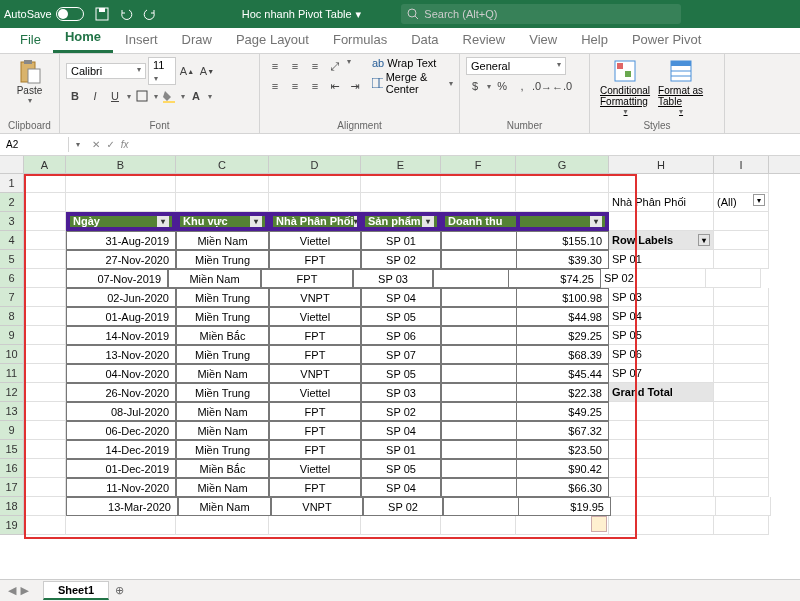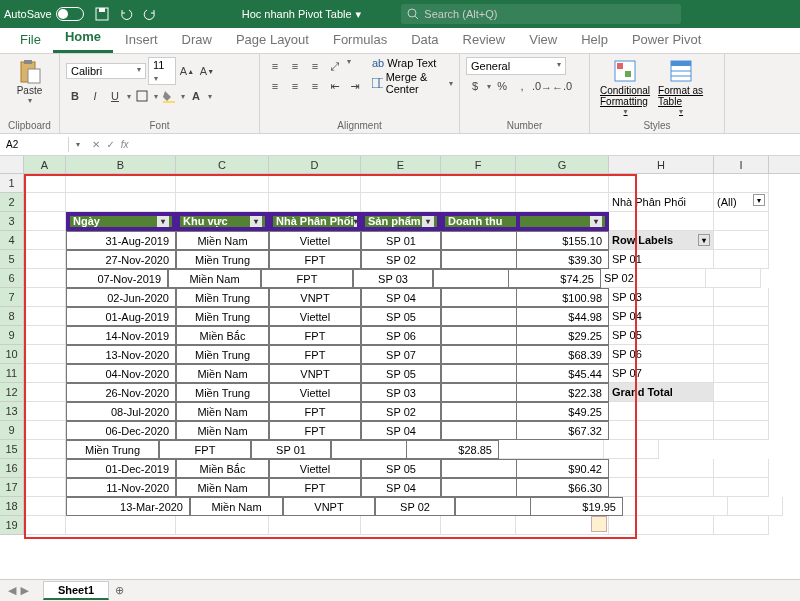--- a/index.html
+++ b/index.html
@@ -482,25 +482,26 @@
           <div class="cell xtbl-cell" style="width: 93px;">Miền Nam</div>
           <div class="cell xtbl-cell" style="width: 92px;">FPT</div>
           <div class="cell xtbl-cell" style="width: 80px;">SP 04</div>
           <div class="cell xtbl-cell" style="width: 75px; border-right: none;"></div>
           <div class="cell xtbl-cell right" style="width: 93px;">$67.32</div>
           <div class="cell" style="width: 105px;"></div>
           <div class="cell" style="width: 55px;"></div>
         </div>
         <div class="cell-row">
           <div class="cell" style="width: 42px;"></div>
+          <div class="cell xtbl-cell right" style="width: 110px;">14-Dec-2019</div>
           <div class="cell xtbl-cell" style="width: 93px;">Miền Trung</div>
           <div class="cell xtbl-cell" style="width: 92px;">FPT</div>
           <div class="cell xtbl-cell" style="width: 80px;">SP 01</div>
           <div class="cell xtbl-cell" style="width: 75px; border-right: none;"></div>
-          <div class="cell xtbl-cell right" style="width: 93px;">$28.85</div>
+          <div class="cell xtbl-cell right" style="width: 93px;">$23.50</div>
           <div class="cell" style="width: 105px;"></div>
           <div class="cell" style="width: 55px;"></div>
         </div>
         <div class="cell-row">
           <div class="cell" style="width: 42px;"></div>
           <div class="cell xtbl-cell right" style="width: 110px;">01-Dec-2019</div>
           <div class="cell xtbl-cell" style="width: 93px;">Miền Bắc</div>
           <div class="cell xtbl-cell" style="width: 92px;">Viettel</div>
           <div class="cell xtbl-cell" style="width: 80px;">SP 05</div>
           <div class="cell xtbl-cell" style="width: 75px; border-right: none;"></div>
@@ -514,21 +515,21 @@
           <div class="cell xtbl-cell" style="width: 93px;">Miền Nam</div>
           <div class="cell xtbl-cell" style="width: 92px;">FPT</div>
           <div class="cell xtbl-cell" style="width: 80px;">SP 04</div>
           <div class="cell xtbl-cell" style="width: 75px; border-right: none;"></div>
           <div class="cell xtbl-cell right" style="width: 93px;">$66.30</div>
           <div class="cell" style="width: 105px;"></div>
           <div class="cell" style="width: 55px;"></div>
         </div>
         <div class="cell-row">
           <div class="cell" style="width: 42px;"></div>
-          <div class="cell xtbl-cell right" style="width: 124px;">13-Mar-2020</div>
+          <div class="cell xtbl-cell right" style="width: 112px;">13-Mar-2020</div>
           <div class="cell xtbl-cell" style="width: 93px;">Miền Nam</div>
           <div class="cell xtbl-cell" style="width: 92px;">VNPT</div>
           <div class="cell xtbl-cell" style="width: 80px;">SP 02</div>
           <div class="cell xtbl-cell" style="width: 75px; border-right: none;"></div>
           <div class="cell xtbl-cell right" style="width: 93px;">$19.95</div>
           <div class="cell" style="width: 105px;"></div>
           <div class="cell" style="width: 55px;"></div>
         </div>
         <div class="cell-row">
           <div class="cell" style="width: 42px;"></div>

